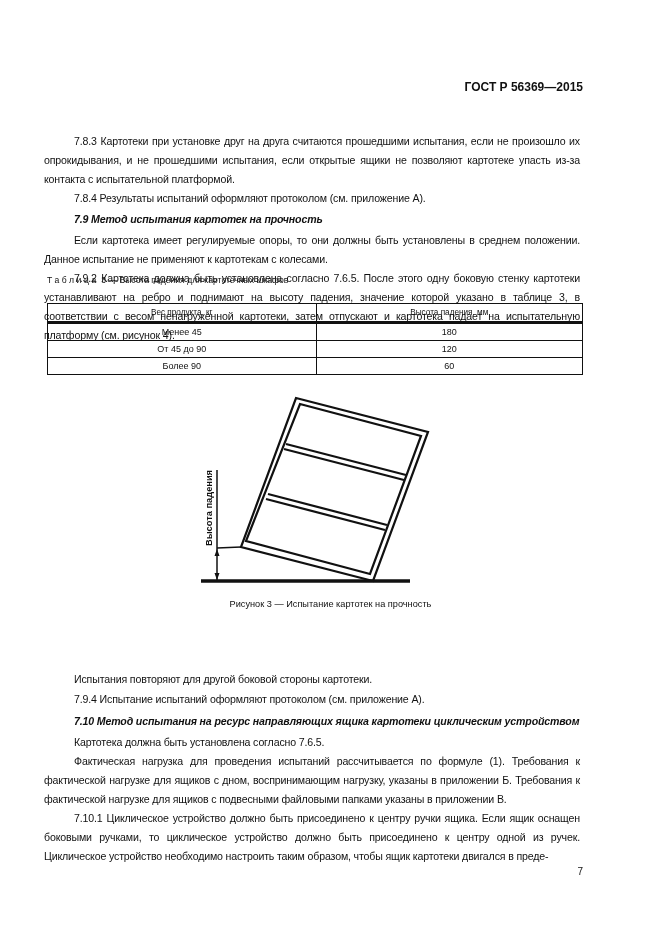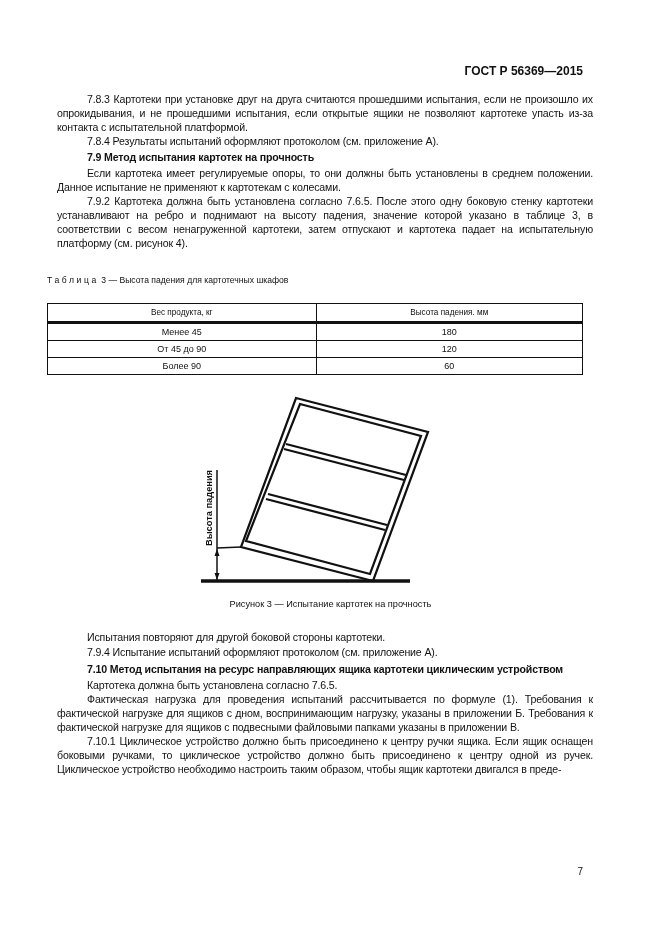--- a/index.html
+++ b/index.html
@@ -1,24 +1,24 @@
 <!DOCTYPE html>
 <html><head>
 <meta charset="utf-8">
 <style>
   html, body { margin: 0; padding: 0; background: #ffffff; }
   body { width: 661px; height: 936px; position: relative; overflow: hidden;
          font-family: "Liberation Sans", sans-serif; color: #111; }
   .page { position: absolute; left: 0; top: 0; width: 661px; height: 936px; }
-  .hdr { position: absolute; right: 78px; top: 64px; font-weight: bold; font-size: 12px; }
-  .txt { position: absolute; left: 57px; width: 536px; font-size: 10.6px; line-height: 14px;
-         text-align: justify; letter-spacing: -0.15px; }
+  .hdr { position: absolute; right: 78px; top: 80px; font-weight: bold; font-size: 12px; }
+  .txt { position: absolute; left: 44px; width: 536px; font-size: 10.6px; line-height: 19px;
+         text-align: justify; letter-spacing: -0.15px; margin-top: 40px; }
   .txt p { margin: 0; text-indent: 30px; }
   .txt p.last { text-align-last: left; }
-  .bold { font-weight: bold; }
+  .bold { font-weight: bold; font-style: italic; }
   .caption { position: absolute; left: 47px; top: 275px; font-size: 8.6px; text-align: center; }
   .caption .sp { letter-spacing: 2.6px; }
   table.t3 { position: absolute; left: 47px; top: 303px; width: 536px; border-collapse: collapse;
              font-size: 9px; }
   table.t3 td, table.t3 th { border: 1px solid #111; text-align: center; font-weight: normal;
              height: 16px; padding: 0; }
   table.t3 th { height: 17px; font-size: 8.2px; border-bottom: 3px solid #111; }
   .fig { position: absolute; left: 190px; top: 380px; width: 260px; height: 215px; }
   .figcap { position: absolute; left: 0; width: 661px; top: 599px; text-align: center; font-size: 9.2px; }
   .pnum { position: absolute; right: 78px; top: 866px; font-size: 10px; }

